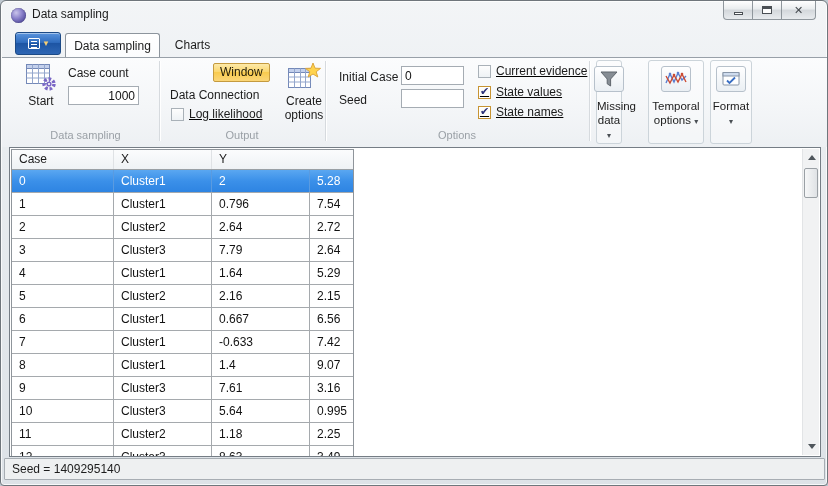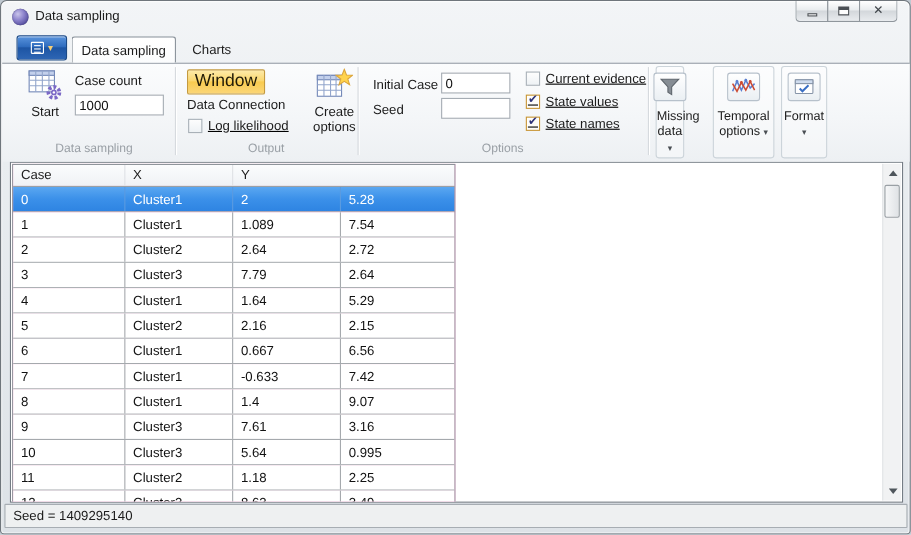--- a/index.html
+++ b/index.html
@@ -41,39 +41,39 @@
   .ribbon{position:absolute;left:1px;top:56px;width:826px;height:90px;
     background:linear-gradient(180deg,#fbfcfd 0%,#f4f6f8 55%,#edf0f3 100%);
     border-top:1px solid #98a0a8;z-index:2;}
   .rlabel{position:absolute;font-size:12px;color:#1c1c1c;white-space:nowrap;}
   .group-caption{position:absolute;top:71px;font-size:11px;color:#9aa0a6;text-align:center;}
   .sep-v{position:absolute;top:3px;height:80px;width:1px;background:#d6dade;box-shadow:1px 0 0 #ffffff;}
   .rinput{position:absolute;height:19px;border:1px solid #a5acb3;background:#fff;font-size:12px;
     font-family:"Liberation Sans","DejaVu Sans",sans-serif;padding:0 3px;color:#111;}
   .big-btn{position:absolute;text-align:center;font-size:12px;color:#1c1c1c;cursor:default;}
   .big-btn .btn-icon{display:block;margin:0 auto 2px auto;}
-  .toggle-gold{position:absolute;padding:1px 6px 2px 6px;font-size:16px;color:#211b08;border:1px solid #c49a3f;border-radius:2px;
-    background:linear-gradient(180deg,#fdeaa9 0%,#fbd76f 45%,#f9cb4f 50%,#fbd678 100%);}
+  .toggle-gold{position:absolute;padding:1px 6px 2px 6px;font-size:12px;color:#211b08;border:1px solid #c49a3f;border-radius:2px;
+    background:linear-gradient(180deg,#fdeaa9 0%,#fbd76f 45%,#f9cb4f 50%,#fbd678 100%);margin-left:43px;}
   .cb-row{position:absolute;display:flex;align-items:center;gap:5px;text-decoration:underline;}
   .cb{width:13px;height:13px;border:1px solid #a9b1b8;background:linear-gradient(180deg,#fdfdfd,#eef2f5);
     display:flex;align-items:center;justify-content:center;}
   .cb.checked{border-color:#c79433;box-shadow:inset 0 0 0 1px #fff;background:#fdfcf8;}
   .cb .mark{display:none;font-size:11px;line-height:11px;color:#2c3178;margin-top:-1px;}
   .cb.checked .mark{display:block;}
   .cb-label{font-size:12px;color:#1c1c1c;white-space:nowrap;}
   .grp-box{position:absolute;top:2px;height:84px;border:1px solid #ccd4da;border-radius:3px;background:rgba(255,255,255,.35);}
   .icon-btn{position:absolute;top:5px;left:50%;transform:translateX(-50%);width:30px;height:26px;
     border:1px solid #b7c1cb;border-radius:3px;background:linear-gradient(180deg,#ffffff,#eaeff3);
     display:flex;align-items:center;justify-content:center;}
   .dd-text{position:absolute;top:38px;width:100%;text-align:center;font-size:11.5px;line-height:14px;color:#1c1c1c;}
   .dd-arrow{font-size:8px;color:#4a4f54;}
   
   .client{position:absolute;left:8px;top:146px;width:812px;height:310px;background:#fff;
     border:1px solid #757d85;overflow:hidden;}
-  .datatable{position:absolute;left:1px;top:1px;width:403px;border:1px solid #8f959b;background:#f9a8d4;}
+  .datatable{position:absolute;left:1px;top:1px;width:343px;border:1px solid #8f959b;background:#7f1d1d;}
   .thead{display:flex;height:20px;background:linear-gradient(180deg,#fbfcfd,#eff2f5);border-bottom:1px solid #9aa0a5;}
   .thcell{font-size:12px;color:#1c1c1c;line-height:19px;padding-left:7px;border-right:1px solid #dfe2e5;}
   .thcell:last-child{border-right:none;}
   .trow{display:flex;height:23px;border-bottom:1px solid #a5a9ad;background:#fff;}
   .trow:last-child{border-bottom:none;}
   .tcell{font-size:12px;color:#121212;line-height:22px;padding-left:7px;border-right:1px solid #a5a9ad;overflow:hidden;white-space:nowrap;}
   .tcell:last-child{border-right:none;}
   .trow.selected{background:linear-gradient(180deg,#5aa7f1 0%,#3b90e9 50%,#2e84e2 100%);}
   .trow.selected .tcell{color:#fff;border-right-color:#5a9be0;}
   .c0{width:102px;} .c1{width:98px;} .c2{width:98px;} .c3{width:103px;flex:1;}
@@ -135,21 +135,21 @@
           <rect x="1.5" y="2.5" width="23" height="4" fill="#c3d0ec" stroke="#7489b8"></rect>
           <path d="M7.5 2.5 V21.5 M13.5 2.5 V21.5 M19.5 2.5 V21.5 M1.5 11 H24.5 M1.5 16 H24.5" stroke="#93a6cc" stroke-width="1" fill="none"></path>
           <circle cx="24" cy="22" r="5" fill="none" stroke="#7b68c6" stroke-width="3.4" stroke-dasharray="2.6 1.9"></circle>
           <circle cx="24" cy="22" r="2.6" fill="#7b68c6"></circle>
           <circle cx="24" cy="22" r="1.1" fill="#ffffff"></circle>
         </svg>
       </span>
       <span>Start</span>
     </div>
     <span class="rlabel" style="left:66px;top:8px;">Case count</span>
-    <input class="rinput" style="left: 66px; top: 28px; width: 81px;" value="1000">
+    <input class="rinput" style="left: 66px; top: 28px; width: 71px; text-align: right;" value="1000">
     <div class="group-caption" style="left:10px;width:147px;">Data sampling</div>
     <div class="sep-v" style="left:157px;"></div>
 
     <span class="toggle-gold" style="left:168px;top:5px;">Window</span>
     <span class="rlabel" style="left:168px;top:30px;">Data Connection</span>
     <div class="cb-row" style="left:169px;top:49px;">
       <span class="cb"></span>
       <span class="cb-label">Log likelihood</span>
     </div>
     <div class="big-btn" style="left:274px;top:4px;width:56px;">
@@ -245,21 +245,21 @@
       <div>
           <div class="trow selected">
             <div class="tcell c0">0</div>
             <div class="tcell c1">Cluster1</div>
             <div class="tcell c2">2</div>
             <div class="tcell c3">5.28</div>
           </div>
           <div class="trow">
             <div class="tcell c0">1</div>
             <div class="tcell c1">Cluster1</div>
-            <div class="tcell c2">1.089</div>
+            <div class="tcell c2">0.796</div>
             <div class="tcell c3">7.54</div>
           </div>
           <div class="trow">
             <div class="tcell c0">2</div>
             <div class="tcell c1">Cluster2</div>
             <div class="tcell c2">2.64</div>
             <div class="tcell c3">2.72</div>
           </div>
           <div class="trow">
             <div class="tcell c0">3</div>

